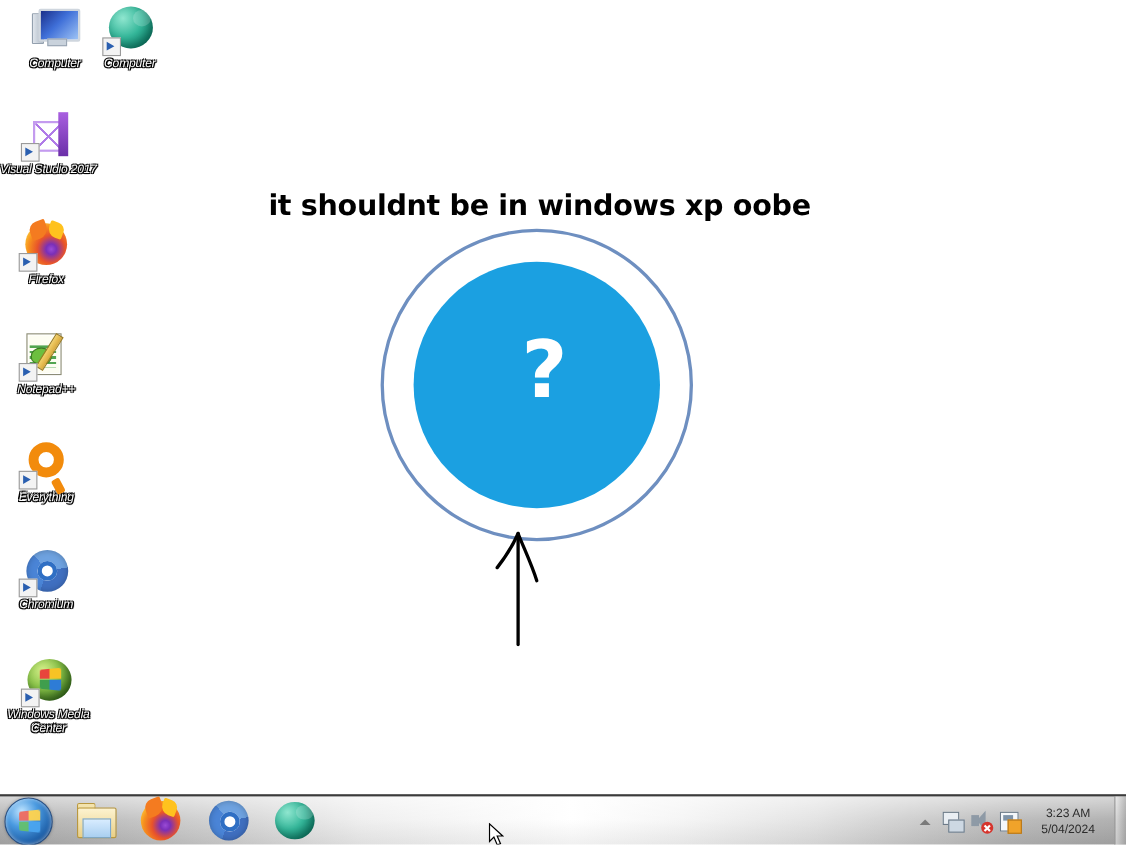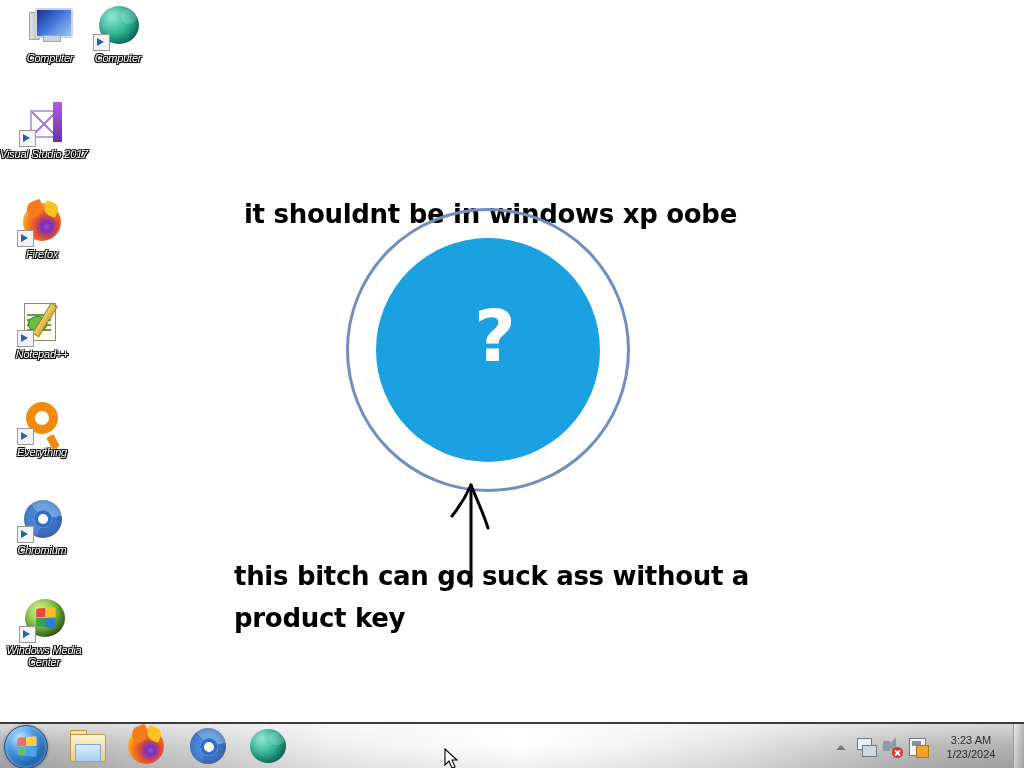--- a/index.html
+++ b/index.html
@@ -212,21 +212,20 @@
     opacity:.85;
   }
 
   
   .annot {
     position: absolute;
     color: #000;
     font-family: "DejaVu Sans", sans-serif;
     font-weight: bold;
     letter-spacing: -0.3px;
-    margin-top: 27px;
   }
   #annot-top {
     left: 244px; top: 172px;
     font-size: 26px;
   }
   #annot-bottom {
     left: 234px; top: 528px;
     font-size: 26px;
     width: 540px;
     line-height: 42px;
@@ -492,21 +491,20 @@
     <div id="inner-disc"></div>
     <div id="question-mark">?</div>
   </div>
 
   <svg id="hand-arrow" viewBox="0 0 80 110">
     <path d="M 31 108 L 31 8" stroke="#000" stroke-width="3" fill="none" stroke-linecap="round"></path>
     <path d="M 12 38 C 20 28, 27 16, 31 7" stroke="#000" stroke-width="3" fill="none" stroke-linecap="round"></path>
     <path d="M 31 7 C 36 20, 43 34, 48 50" stroke="#000" stroke-width="3" fill="none" stroke-linecap="round"></path>
   </svg>
 
-  <div class="annot" id="annot-bottom">this bitch can go suck ass without a product key</div>
 
   <div id="taskbar">
 
     <div id="start-orb">
       <div class="flag"></div>
     </div>
 
     <div class="tb-item tb-explorer" style="left:68px;">
       <div class="tab"></div>
         <div class="folder"></div>
@@ -539,21 +537,21 @@
           <div class="mute"></div>
       </div>
 
       <div class="tray-icon ti-action">
         <div class="flagbox"></div>
           <div class="warn"></div>
       </div>
 
       <div id="clock">
         <div>3:23 AM</div>
-        <div>1/23/2024</div>
+        <div>5/04/2024</div>
       </div>
 
       <div id="show-desktop"></div>
     </div>
   </div>
 
   <svg id="cursor" viewBox="0 0 16 22">
     <path d="M1 1 L1 17 L5 13 L8 20 L11 19 L8 12 L13 12 Z" fill="#ffffff" stroke="#000000" stroke-width="1.1"></path>
   </svg>
 

